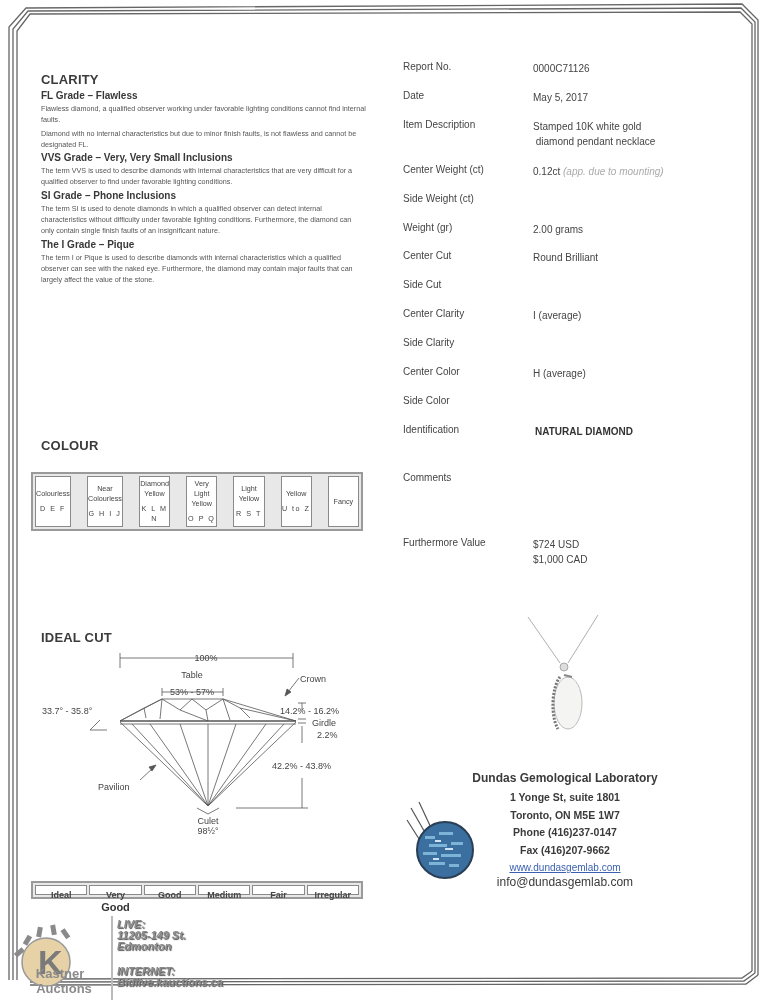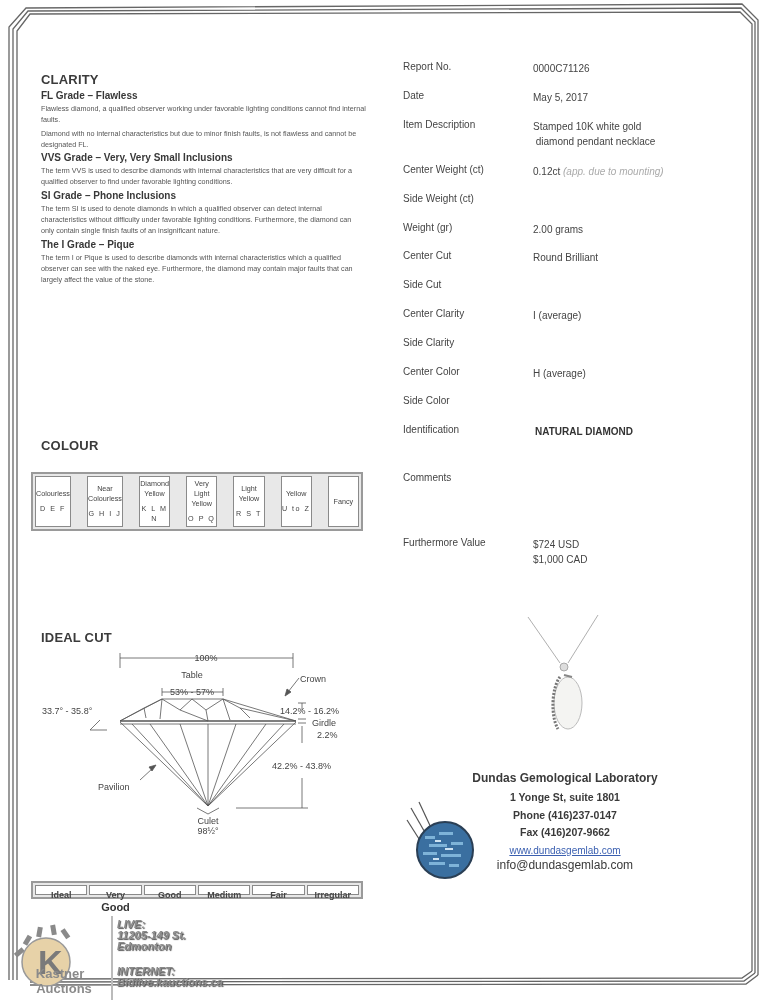--- a/index.html
+++ b/index.html
@@ -297,20 +297,21 @@
   <g fill="#e0f0fb" opacity="0.9">
     <rect x="30" y="40" width="6" height="2"></rect>
     <rect x="40" y="48" width="8" height="2"></rect>
     <rect x="28" y="58" width="6" height="2"></rect>
   </g>
 </svg>
 
 <div id="lab" class="abs">
   <div class="name">Dundas Gemological Laboratory</div>
   <div class="line">1 Yonge St, suite 1801</div>
+  <div class="line">Toronto, ON M5E 1W7</div>
   <div class="line">Phone (416)237-0147</div>
   <div class="line">Fax (416)207-9662</div>
   <div class="web">www.dundasgemlab.com</div>
   <div class="mail">info@dundasgemlab.com</div>
 </div>
 
 <svg id="auction-logo" class="abs" viewBox="0 0 98 72">
   <g fill="#8a8a8a">
     <rect x="6" y="26" width="10" height="5" transform="rotate(-40 11 28)"></rect>
     <rect x="14" y="14" width="10" height="5" transform="rotate(-60 19 16)"></rect>

